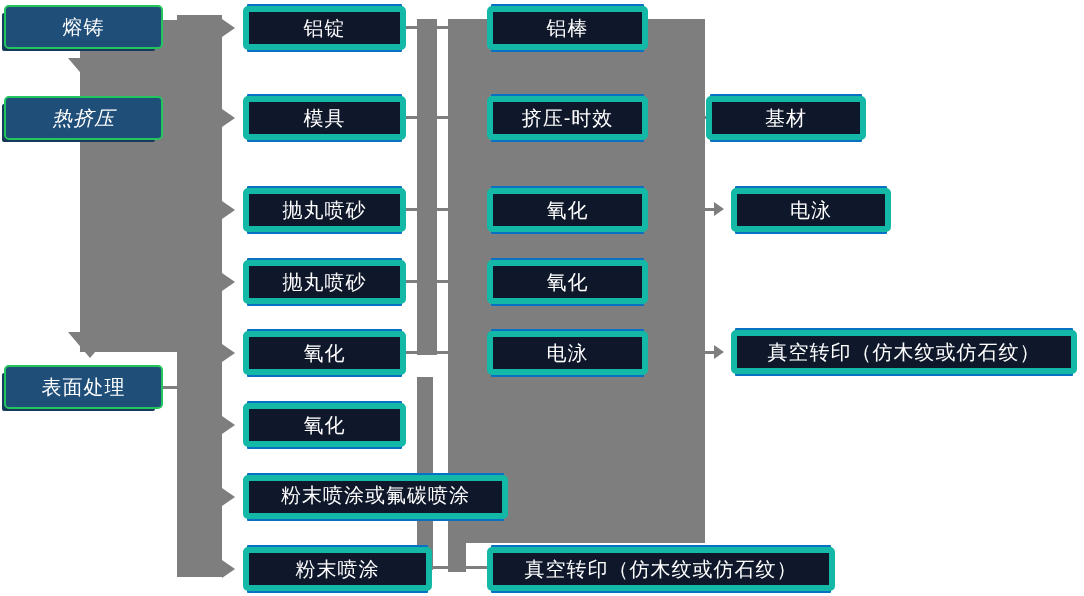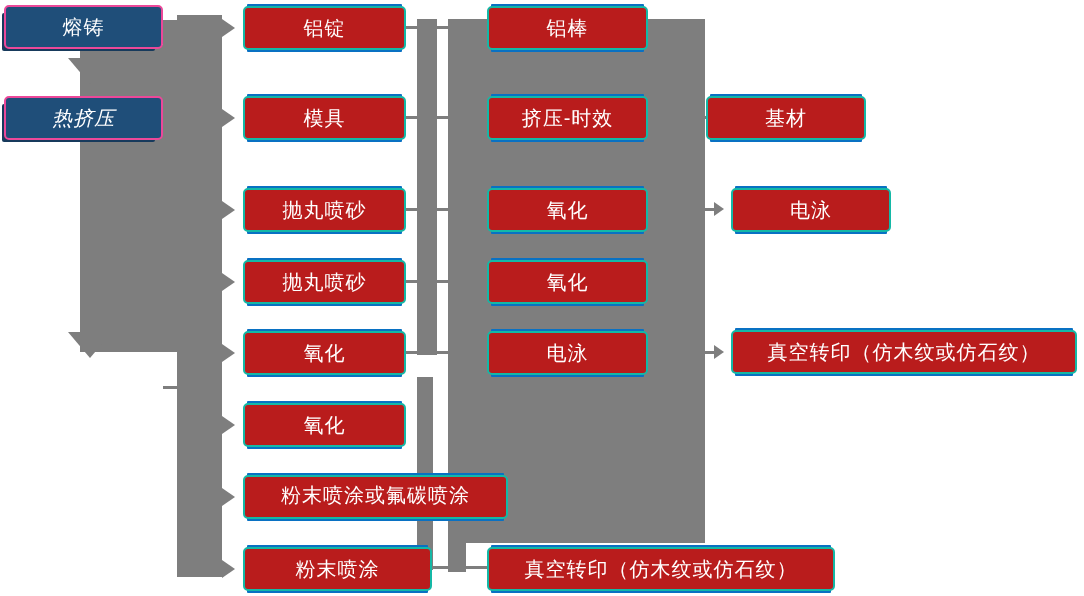--- a/index.html
+++ b/index.html
@@ -25,27 +25,27 @@
     border-bottom:7px solid transparent;
     border-left:10px solid #7E7E7E;}
   
   .box{
     position:absolute;height:44px;box-sizing:border-box;
     display:flex;align-items:center;justify-content:center;
     color:#ffffff;font-size:20px;letter-spacing:1px;line-height:1;
     border-radius:5px;z-index:2;white-space:nowrap;
   }
   .blue{
-    background:#b91c1c;
-    border:2px solid #14b8a6;
+    background:#0f172a;
+    border:6px solid #14b8a6;
     box-shadow:0 6px 0 -4px #0971C3, 0 -6px 0 -4px #0971C3;
   }
   .navy{
     background:#1F4E79;
-    border:2px solid #ec4899;
+    border:2px solid #22c55e;
     box-shadow:-5px 5px 0 -3px #173A5C;
   }
 </style>
 </head>
 <body>
 
 <div id="canvas">
 
   <div class="cnx" style="left:80px;top:45px;width:83px;height:307px;"></div>
   <div class="cnx" style="left:163px;top:20px;width:59px;height:332px;"></div>
@@ -83,20 +83,21 @@
 
   <div class="cnx" style="left:703px;top:116px;width:12px;height:3px;"></div>
   <div class="ah-right-sm" style="left:714px;top:110px;"></div>
   <div class="cnx" style="left:703px;top:208px;width:12px;height:3px;"></div>
   <div class="ah-right-sm" style="left:714px;top:202px;"></div>
   <div class="cnx" style="left:703px;top:351px;width:12px;height:3px;"></div>
   <div class="ah-right-sm" style="left:714px;top:345px;"></div>
 
   <div class="box navy" style="left:4px;top:5px;width:159px;">熔铸</div>
   <div class="box navy" style="left:4px;top:96px;width:159px;font-style:italic;">热挤压</div>
+  <div class="box navy" style="left:4px;top:365px;width:159px;">表面处理</div>
 
   <div class="box blue" style="left:243px;top:6px;width:163px;">铝锭</div>
   <div class="box blue" style="left:243px;top:96px;width:163px;">模具</div>
   <div class="box blue" style="left:243px;top:188px;width:163px;">抛丸喷砂</div>
   <div class="box blue" style="left:243px;top:260px;width:163px;">抛丸喷砂</div>
   <div class="box blue" style="left:243px;top:331px;width:163px;">氧化</div>
   <div class="box blue" style="left:243px;top:403px;width:163px;">氧化</div>
   <div class="box blue" style="left:243px;top:475px;width:265px;font-family:Liberation Mono, monospace;">粉末喷涂或氟碳喷涂</div>
   <div class="box blue" style="left:243px;top:547px;width:189px;">粉末喷涂</div>
 

